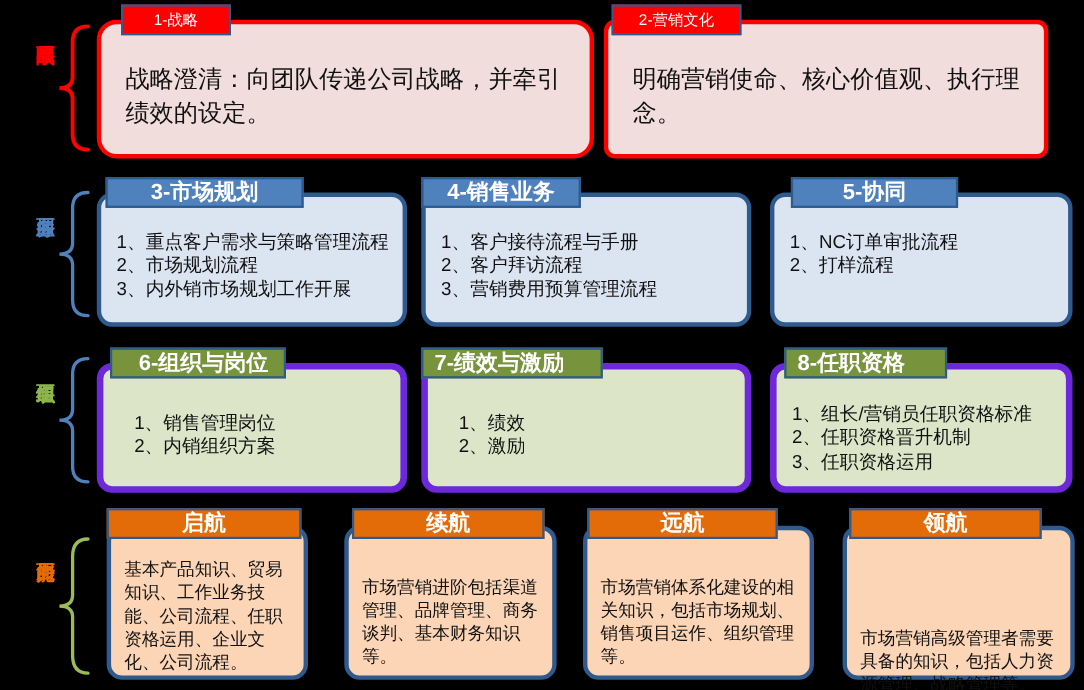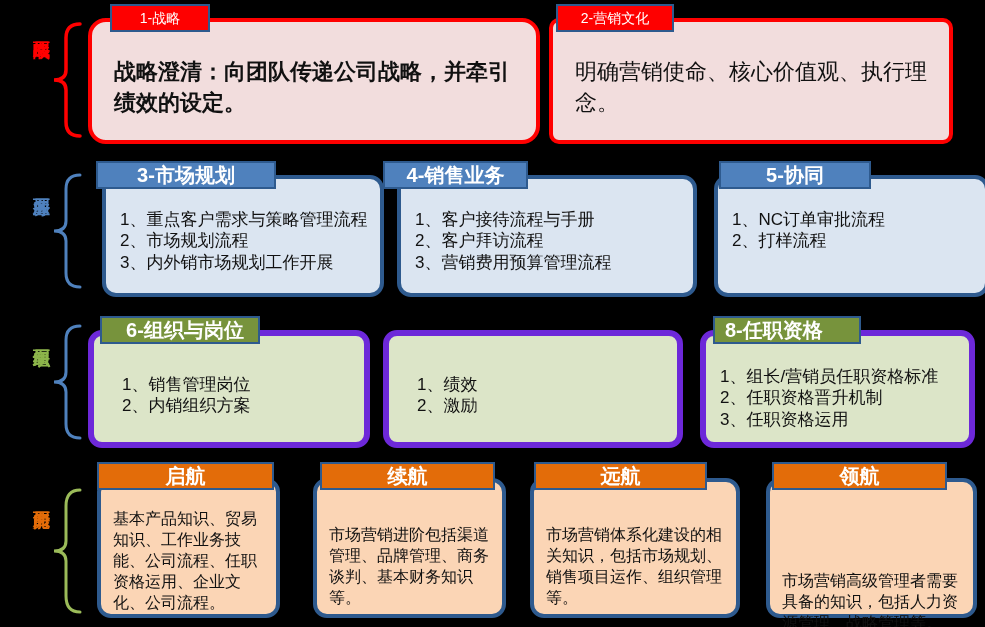--- a/index.html
+++ b/index.html
@@ -103,21 +103,20 @@
   .s-tab {
     background: #fe0000;
     font-size: 14px;
     font-weight: normal;
   }
 
   
   .b-card {
     border: 4px solid #2e5a8e;
     background: #dbe5f1;
-    margin-left: 14px;
   }
   .b-tab { background: #4f81bd; }
 
   
   .o-card {
     border: 6px solid #6d28d9;
     background: #dce5c8;
   }
   .o-tab { background: #77933c; }
 
@@ -143,21 +142,21 @@
   <div class="layer-row" style="top:0px;height:155px;">
 
     <div class="layer-label" style="top:28px;color:#ff0000;">战略层面</div>
 
     <div class="brace" style="top:20px;">
       <svg width="34" height="120" viewBox="0 0 34 120" aria-hidden="true">
         <path d="M30 4 Q16 4 16 18 L16 50 Q16 60 4 60 Q16 60 16 70 L16 102 Q16 116 30 116" fill="none" stroke="#ff0000" stroke-width="3.5" stroke-linecap="round"></path>
       </svg>
     </div>
 
-    <div class="card s-card" style="left:88px;top:18px;width:452px;height:126px;font-weight:bold;">
+    <div class="card s-card" style="left:88px;top:18px;width:452px;height:126px;">
       <div class="card-text">战略澄清：向团队传递公司战略，并牵引绩效的设定。</div>
     </div>
     <div class="card-tab s-tab" style="left:110px;top:4px;width:100px;">1-战略</div>
 
     <div class="card s-card" style="left:549px;top:18px;width:404px;height:126px;border-radius:10px;">
       <div class="card-text">明确营销使命、核心价值观、执行理念。</div>
     </div>
     <div class="card-tab s-tab" style="left:556px;top:4px;width:118px;">2-营销文化</div>
   </div>
 
@@ -205,20 +204,21 @@
     <div class="card o-card" style="left:88px;top:20px;width:282px;height:118px;">
       <div class="card-text" style="left:28px;top:38px;">1、销售管理岗位
 2、内销组织方案</div>
     </div>
     <div class="card-tab o-tab" style="left:100px;top:6px;width:160px;text-align:center;padding-left:10px;">6-组织与岗位</div>
 
     <div class="card o-card" style="left:383px;top:20px;width:300px;height:118px;">
       <div class="card-text" style="left:28px;top:38px;">1、绩效
 2、激励</div>
     </div>
+    <div class="card-tab o-tab" style="left:383px;top:6px;width:165px;text-align:left;padding-left:10px;">7-绩效与激励</div>
 
     <div class="card o-card" style="left:700px;top:20px;width:275px;height:118px;">
       <div class="card-text" style="left:14px;top:30px;">1、组长/营销员任职资格标准
 2、任职资格晋升机制
 3、任职资格运用</div>
     </div>
     <div class="card-tab o-tab" style="left:713px;top:6px;width:148px;text-align:left;padding-left:10px;">8-任职资格</div>
   </div>
 
   <div class="layer-row" style="top:458px;height:169px;">

